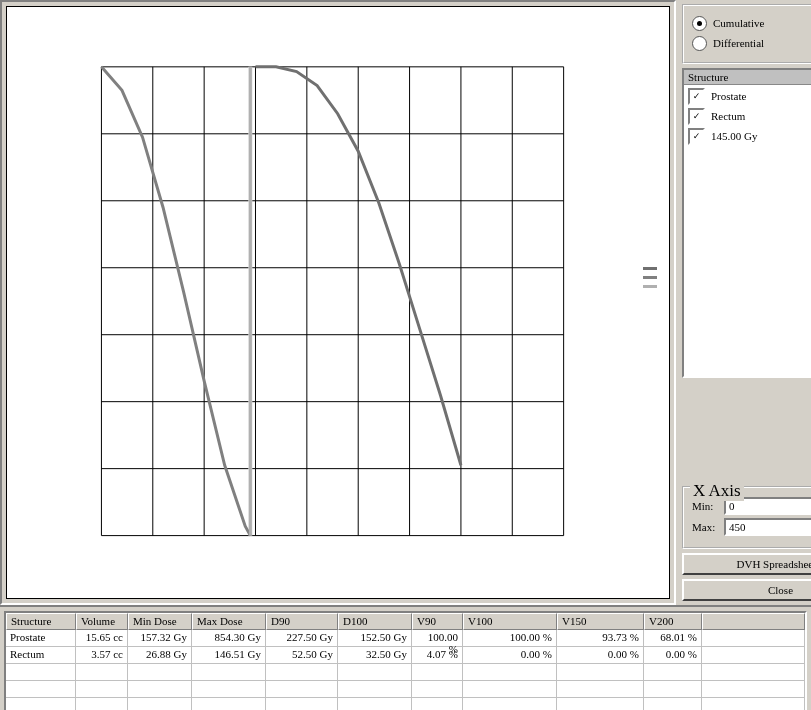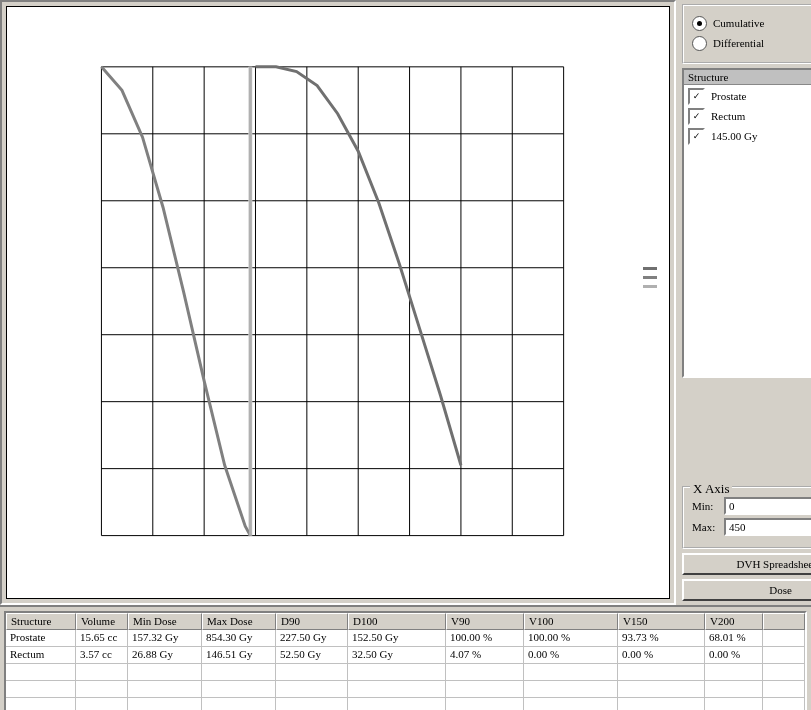--- a/index.html
+++ b/index.html
@@ -52,21 +52,21 @@
     padding: 6px 8px 8px 8px;
     position: relative;
     box-sizing: border-box;
   }
   .group-label {
     position: absolute;
     top: -7px;
     left: 6px;
     background: #d4d0c8;
     padding: 0 3px;
-    font-size: 13px;
+    font-size: 17px;
   }
   .radio-row, .check-row {
     display: flex;
     align-items: center;
     gap: 6px;
     height: 18px;
     margin: 2px 0;
   }
   .radio, .check {
     width: 13px;
@@ -174,26 +174,26 @@
     box-sizing: border-box;
     font-size: 11px;
     text-align: left;
   }
   .grid-row .cell {
     border-right: 1px solid #c0c0c0;
     border-bottom: 1px solid #c0c0c0;
     padding: 1px 4px;
     box-sizing: border-box;
     font-size: 11px;
-    text-align: left;
+    text-align: right;
   }
   .grid-row .cell.left { text-align: left; }
-  .c0{width:70px} .c1{width:52px} .c2{width:74px}
-  .c3{width:74px} .c4{width:72px} .c5{width:98px}
-  .c6{width:78px} .c7{width:94px} .c8{width:87px}
+  .c0{width:70px} .c1{width:52px} .c2{width:64px}
+  .c3{width:74px} .c4{width:72px} .c5{width:74px}
+  .c6{width:51px} .c7{width:94px} .c8{width:87px}
   .c9{width:58px} .c10{flex:1}
   .legend-marks {
     position: absolute;
     right: 12px;
     top: 260px;
     display: flex;
     flex-direction: column;
     gap: 6px;
   }
   .lm { width: 14px; height: 3px; }
@@ -285,21 +285,21 @@
         <div class="xaxis-row">
           <label>Max:</label>
           <input class="text-input" value="450" style="">
         </div>
       </div>
 
       <div class="button">
         <span>DVH Spreadsheet...</span>
       </div>
       <div class="button">
-        <span>Dose</span>
+        <span>Close</span>
       </div>
 
     </div>
   </div>
 
   <div class="table-panel">
     <div class="grid">
       <div class="grid-head" id="grid-head">
           <div class="cell c0">Structure</div>
           <div class="cell c1">Volume</div>

